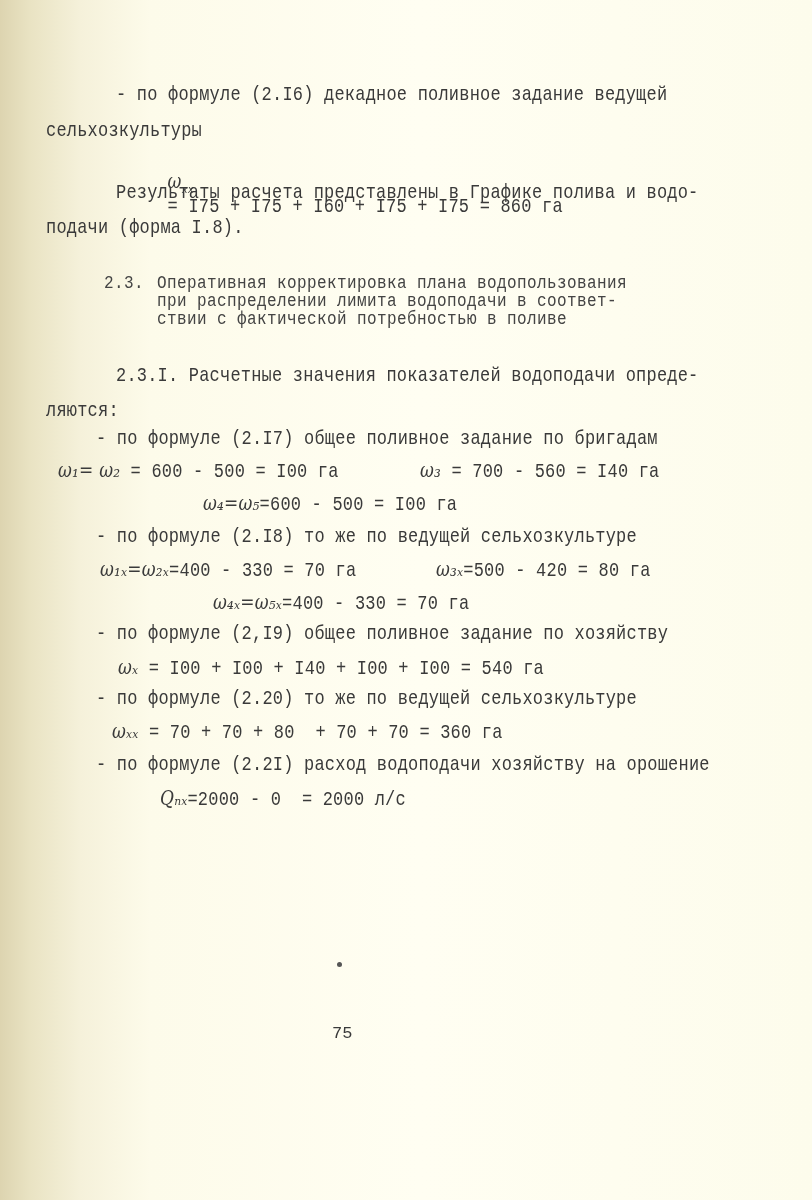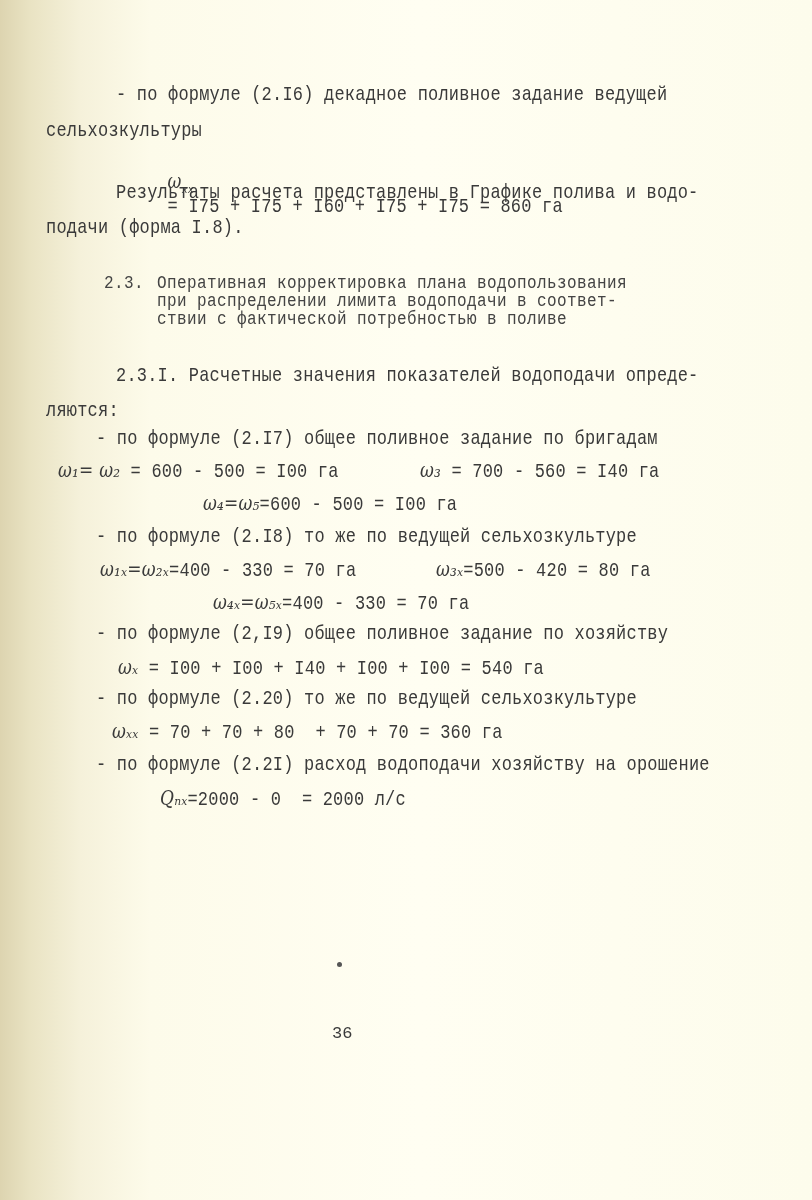--- a/index.html
+++ b/index.html
@@ -60,14 +60,14 @@
   <div class="line" style="left:96px; top:623px;">- по формуле (2,I9) общее поливное задание по хозяйству</div>
   <div class="line" style="left:118px; top:656px;"><span class="var">ωₓ</span> <span>= I00 + I00 + I40 + I00 + I00 = 540 га</span></div>
 
   <div class="line" style="left:96px; top:688px;">- по формуле (2.20) то же по ведущей сельхозкультуре</div>
   <div class="line" style="left:112px; top:720px;"><span class="var">ωₓₓ</span> <span>= 70 + 70 + 80  + 70 + 70 = 360 га</span></div>
 
   <div class="line" style="left:96px; top:754px;">- по формуле (2.2I) расход водоподачи хозяйству на орошение</div>
   <div class="line" style="left:160px; top:787px;"><span class="var">Qₙₓ</span><span>=2000 - 0  = 2000 л/с</span></div>
 
   <div class="dot"></div>
-  <div class="pagenum">36</div>
+  <div class="pagenum">75</div>
 </div>
 
 </body></html>

